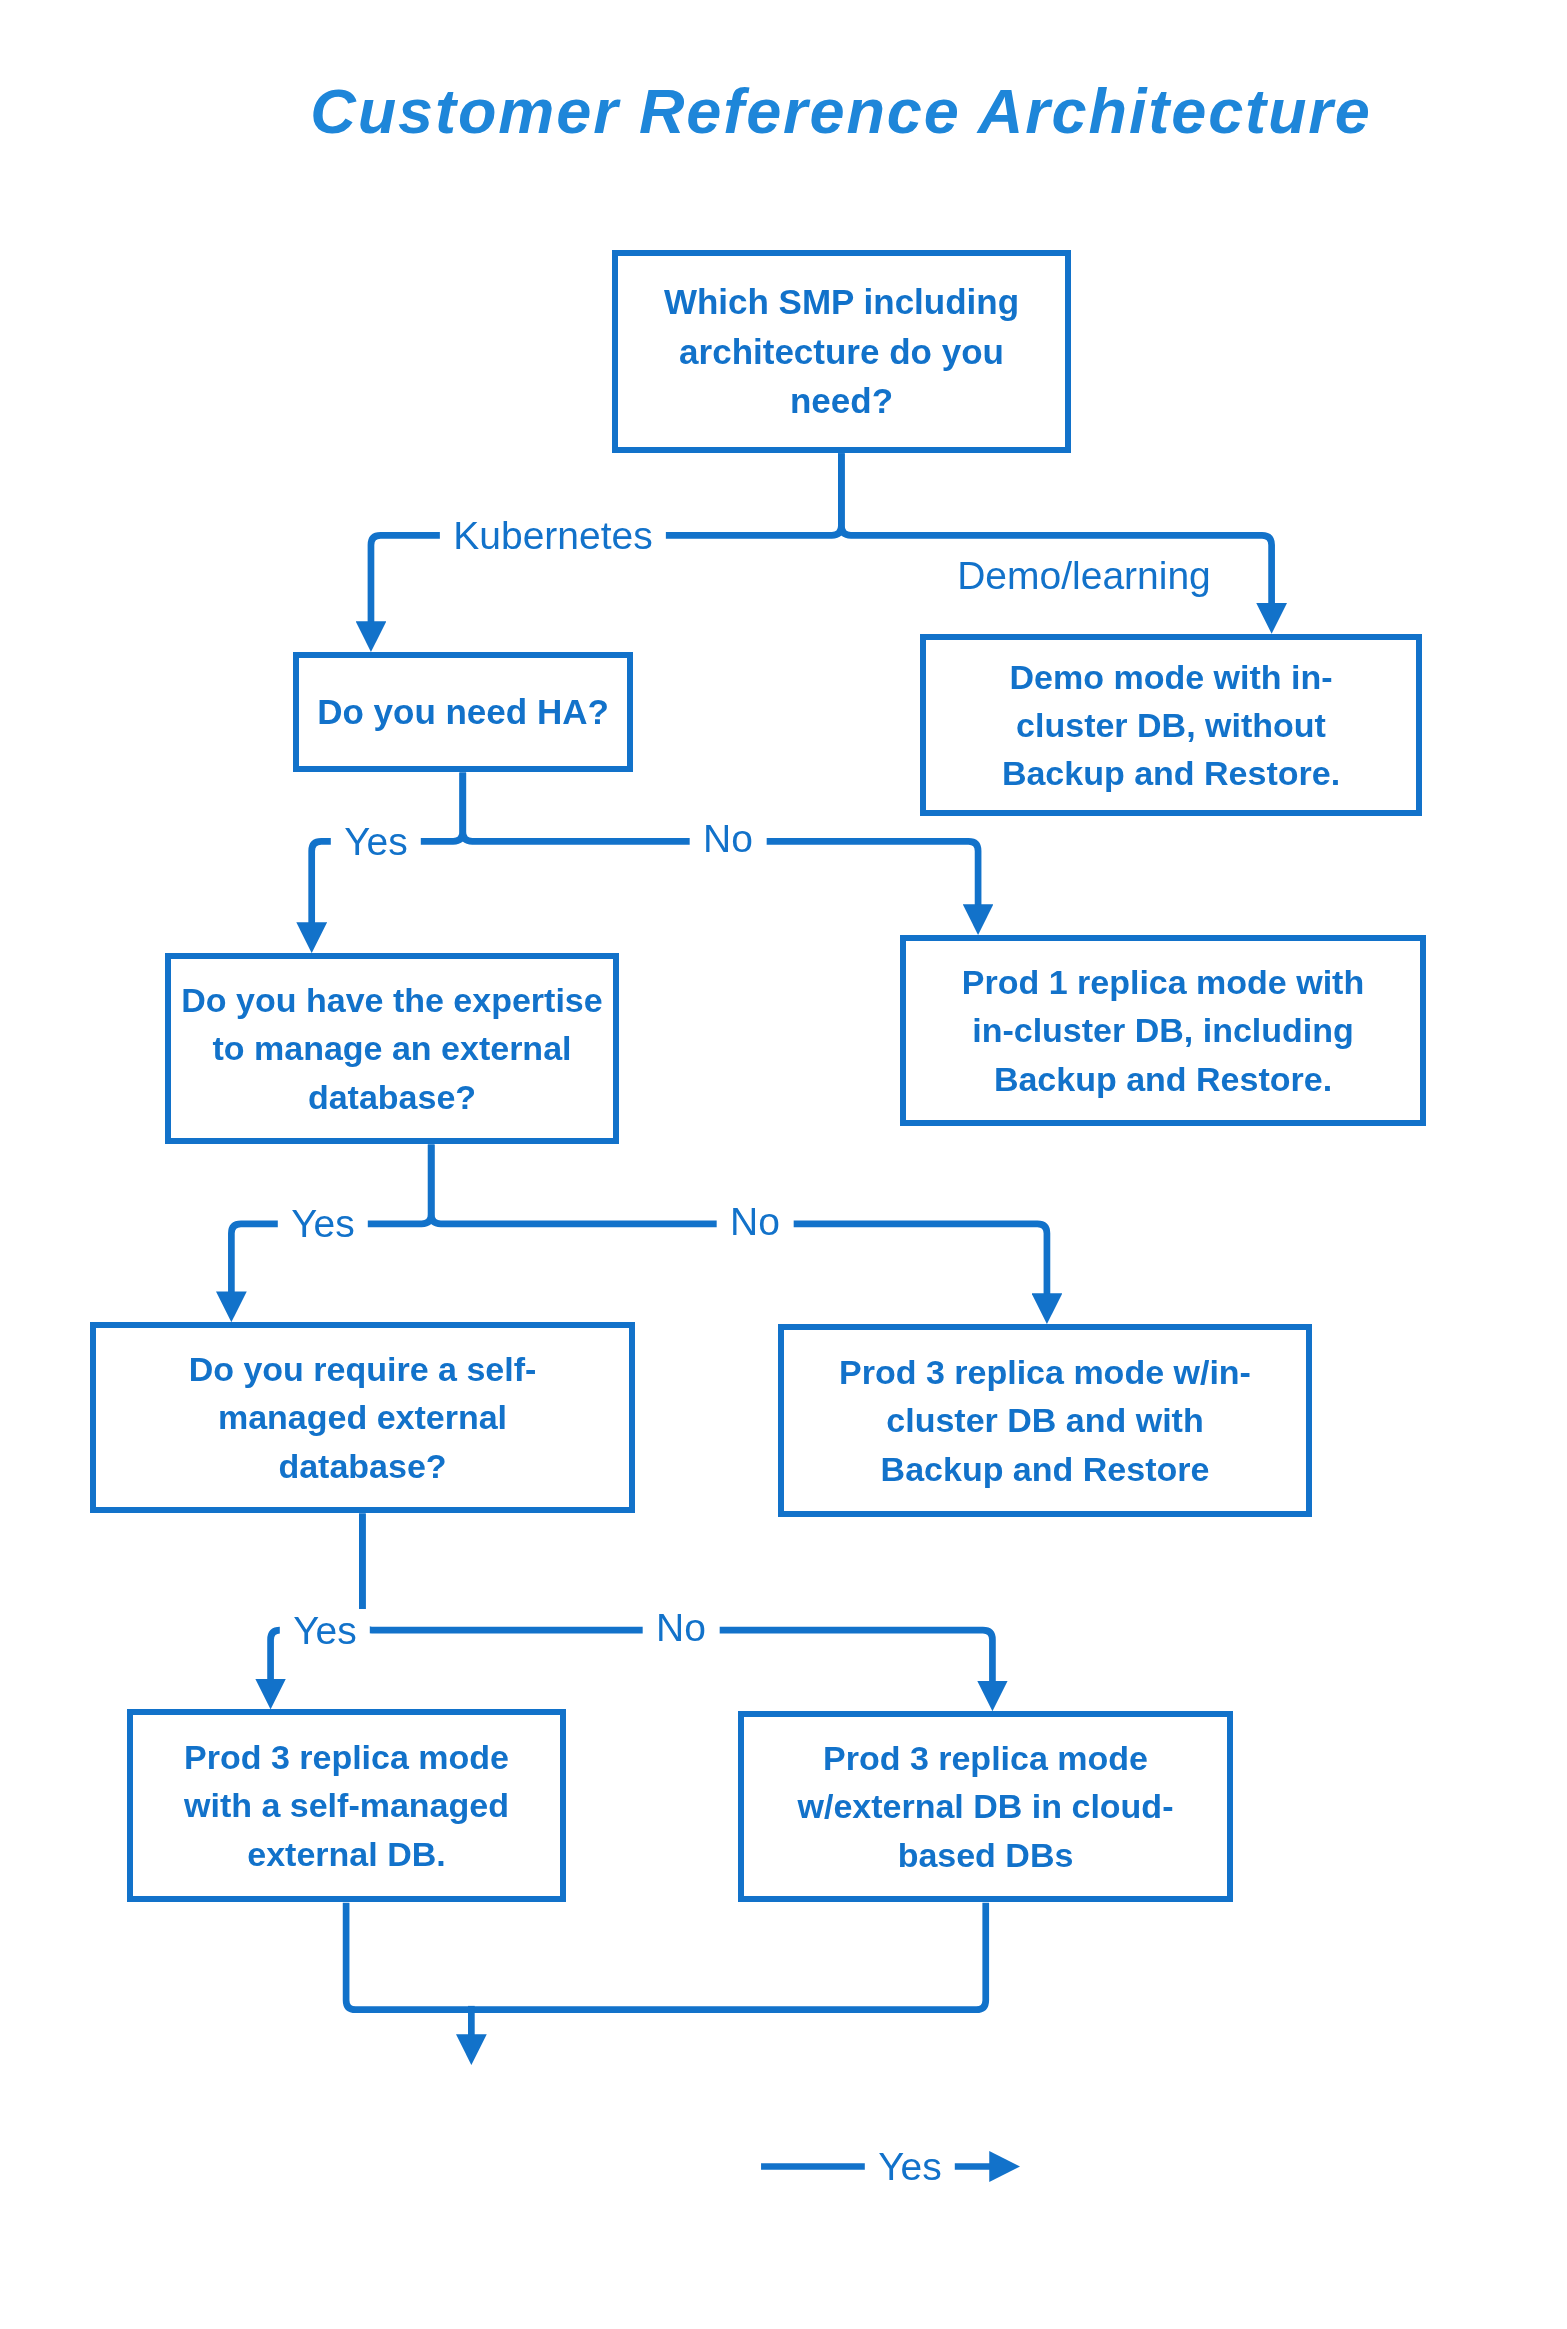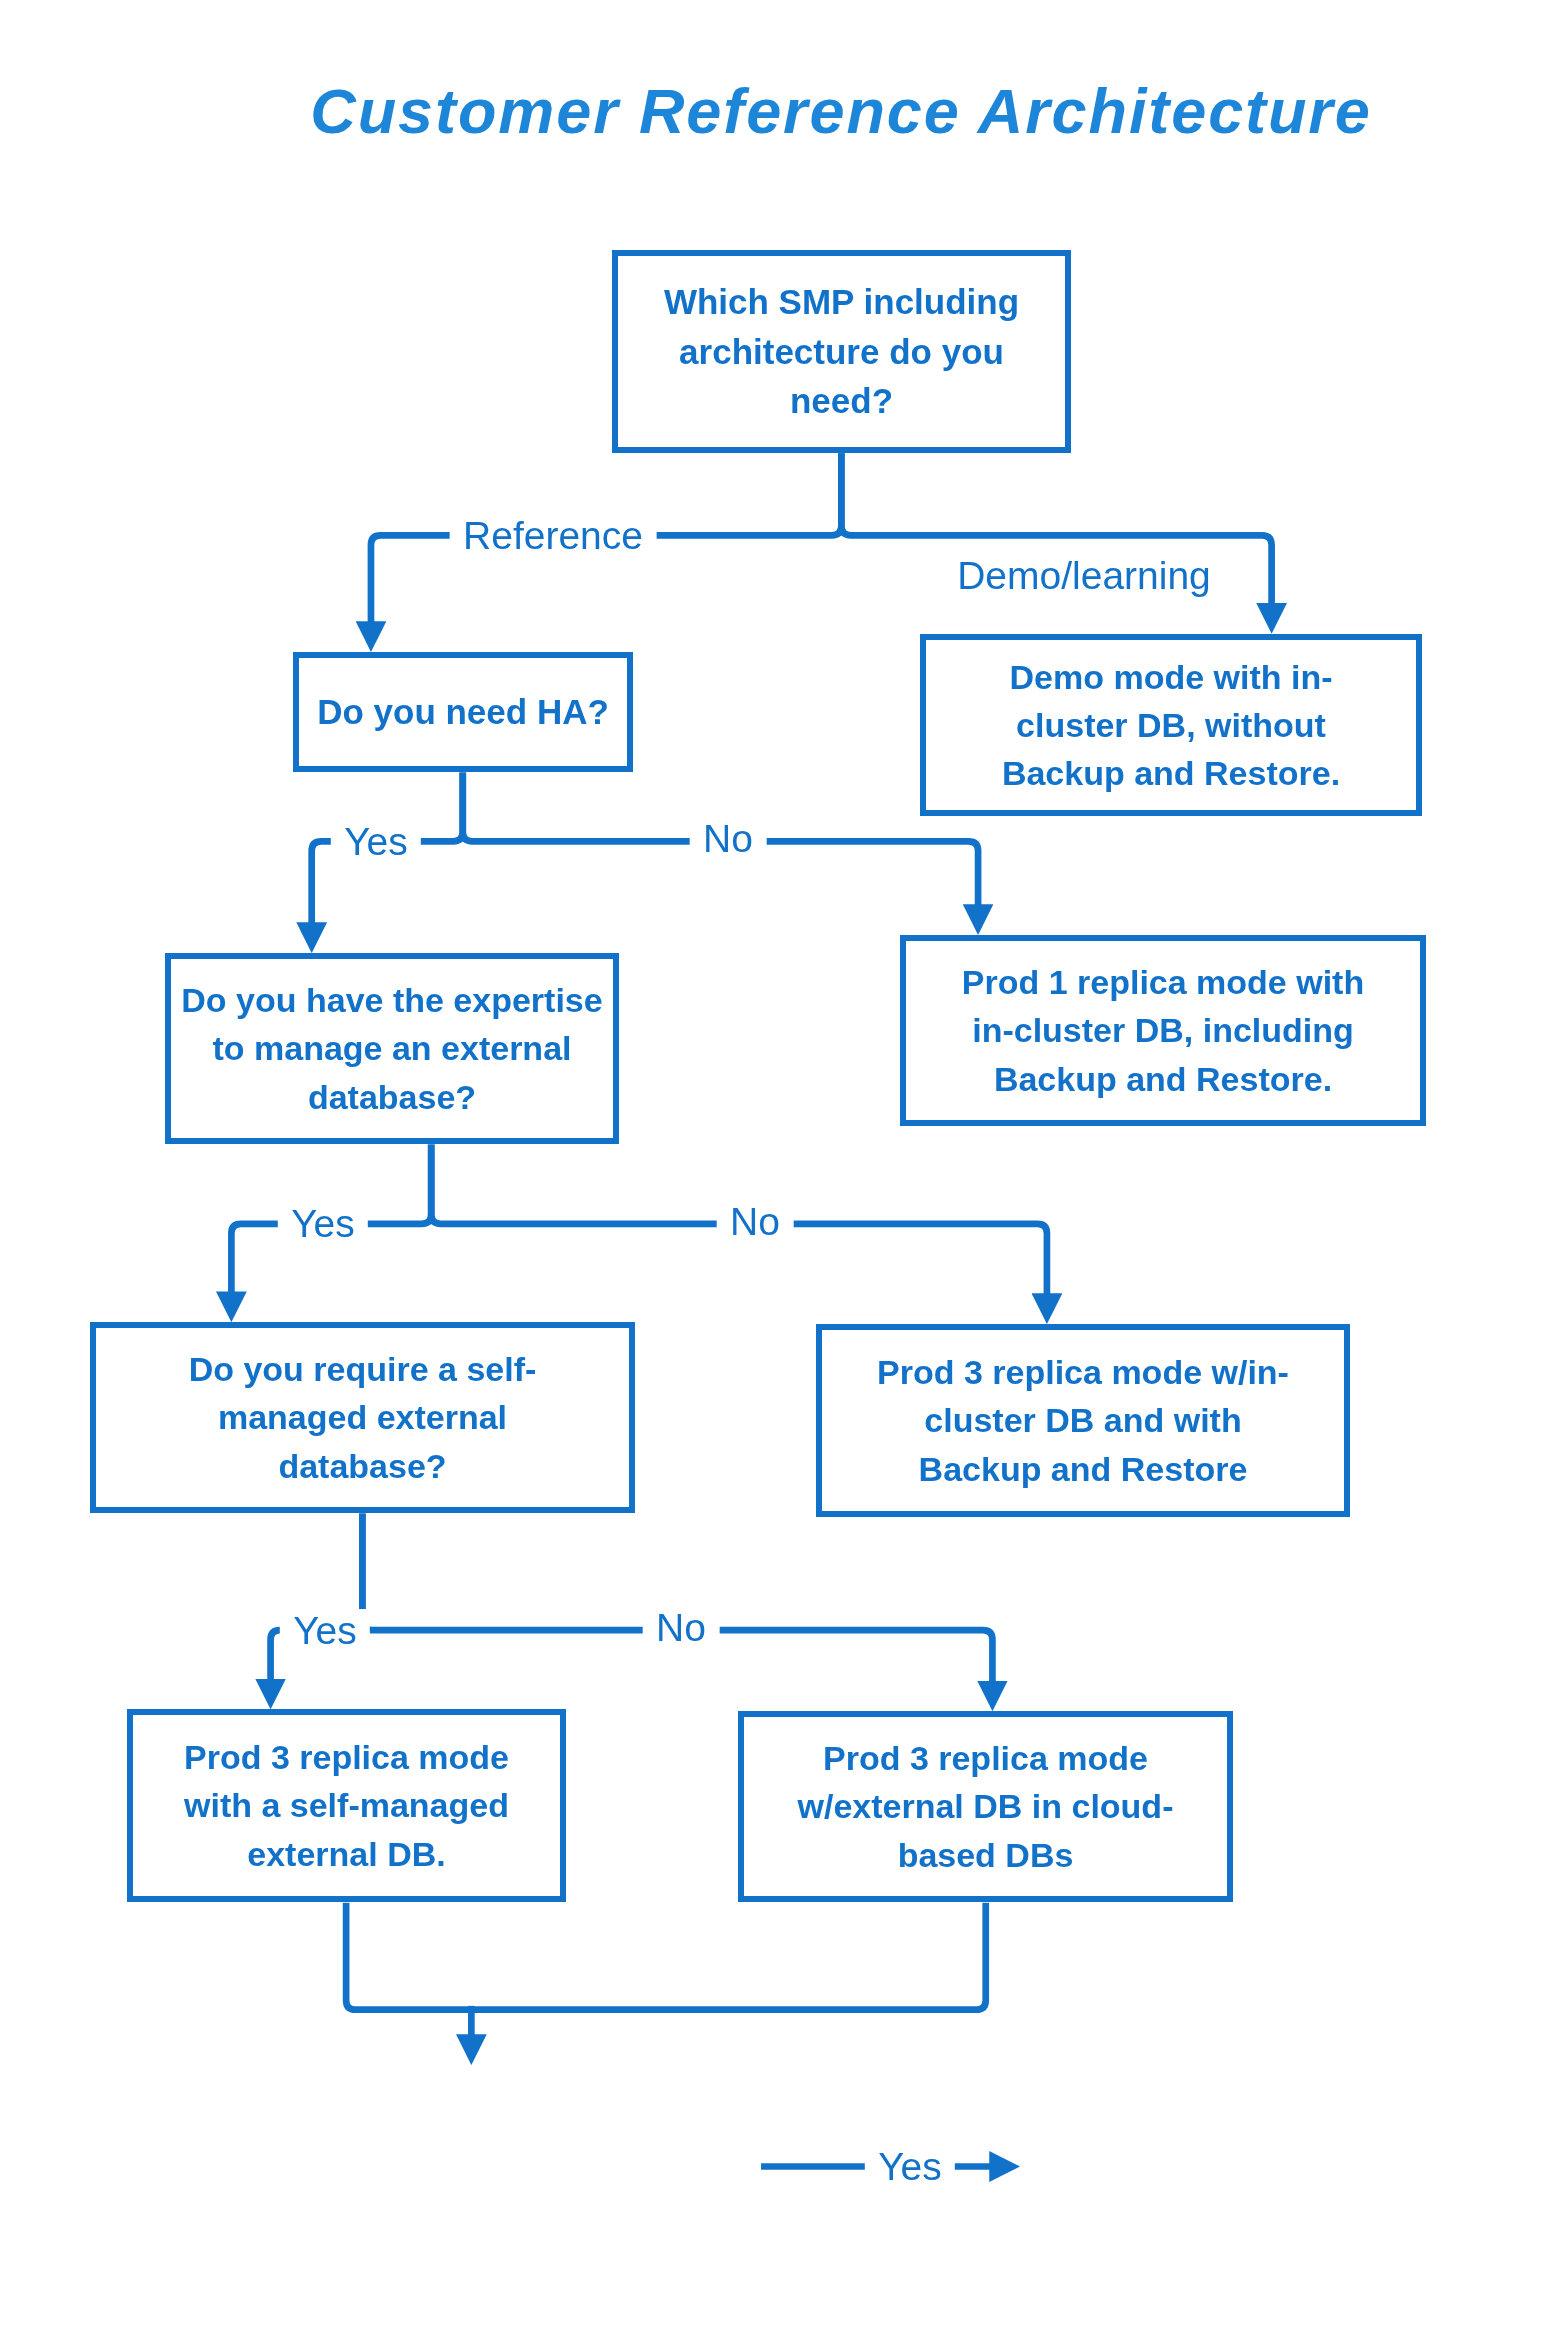--- a/index.html
+++ b/index.html
@@ -105,35 +105,35 @@
 Backup and Restore.</div>
 
   <div class="node" style="left:165px;top:953px;width:454px;height:191px;font-size:34px;">Do you have the expertise
 to manage an external
 database?</div>
 
   <div class="node" style="left:90px;top:1322px;width:545px;height:191px;font-size:34px;">Do you require a self-
 managed external
 database?</div>
 
-  <div class="node" style="left:816px;top:1324px;width:534px;height:193px;font-size:34px;">Prod 3 replica mode w/in-
+  <div class="node" style="left:778px;top:1324px;width:534px;height:193px;font-size:34px;">Prod 3 replica mode w/in-
 cluster DB and with
 Backup and Restore</div>
 
   <div class="node" style="left:127px;top:1709px;width:439px;height:193px;font-size:34px;">Prod 3 replica mode
 with a self-managed
 external DB.</div>
 
   <div class="node" style="left:738px;top:1711px;width:495px;height:191px;font-size:34px;">Prod 3 replica mode
 w/external DB in cloud-
 based DBs</div>
 
 
 
-  <div class="edge-label" style="left:553px;top:536px;">Reference</div>
+  <div class="edge-label" style="left:553px;top:536px;">Kubernetes</div>
   <div class="edge-label" style="left:1084px;top:532px;margin-top:44px;">Demo/learning</div>
 
   <div class="edge-label" style="left:376px;top:842px;">Yes</div>
   <div class="edge-label" style="left:728px;top:839px;">No</div>
 
   <div class="edge-label" style="left:323px;top:1224px;">Yes</div>
   <div class="edge-label" style="left:755px;top:1222px;">No</div>
 
   <div class="edge-label" style="left:325px;top:1631px;">Yes</div>
   <div class="edge-label" style="left:681px;top:1628px;">No</div>

